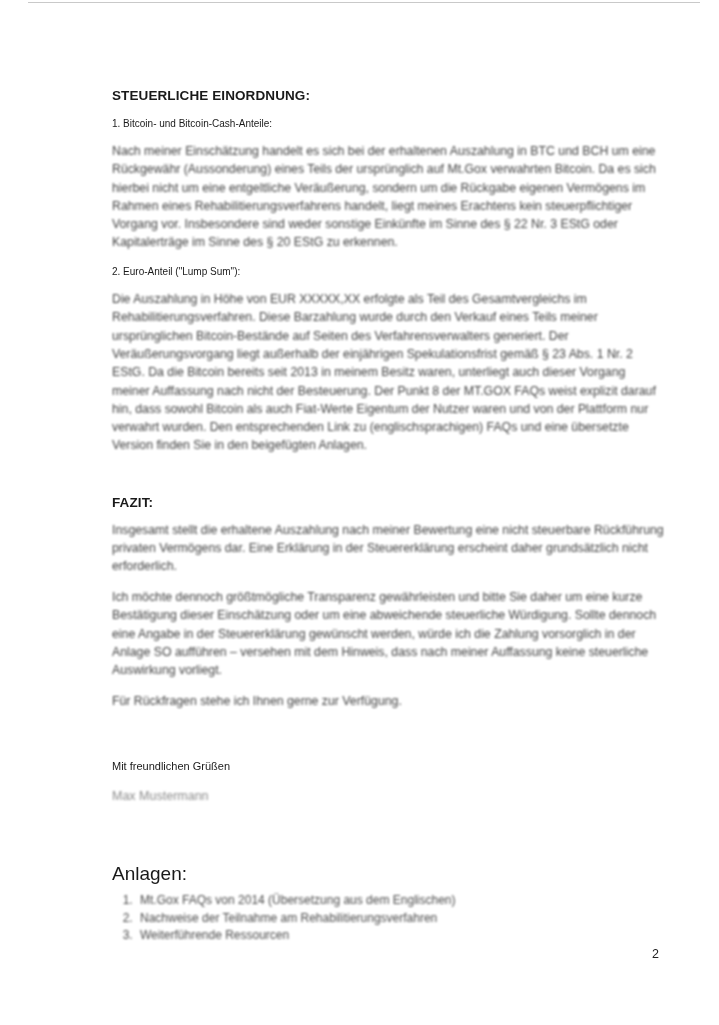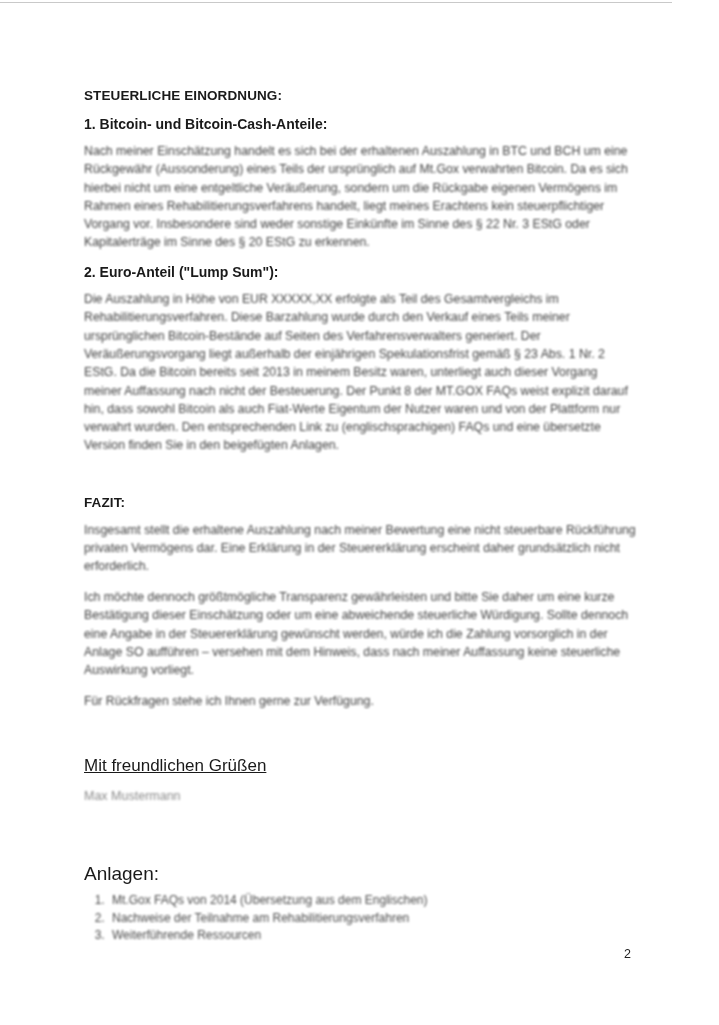--- a/index.html
+++ b/index.html
@@ -8,20 +8,21 @@
     background: #ffffff;
   }
   .page {
     position: relative;
     width: 672px;
     height: 1025px;
     background: #ffffff;
     overflow: hidden;
     font-family: "Liberation Sans", sans-serif;
     color: #1a1a1a;
+    margin-left: 28px;
   }
   .top-line {
     position: absolute;
     top: 2px;
     left: 0;
     width: 100%;
     height: 1px;
     background: #c9c9c9;
   }
   .doc {
@@ -31,40 +32,39 @@
     width: 553px;
   }
   .h-bold {
     font-size: 13.5px;
     font-weight: bold;
     line-height: 16px;
     letter-spacing: 0.1px;
   }
   .h1 { margin-top: 88px; }
   .sub {
-    font-size: 14px;
-    font-weight: bold;
+    font-size: 10px;
+    font-weight: normal;
     line-height: 16px;
     margin-top: 12px;
   }
   .body-p {
     font-size: 12.3px;
     line-height: 18.3px;
     margin-top: 10px;
     color: #3f3f3f;
     filter: blur(1.1px);
     text-align: left;
   }
   .h2 { margin-top: 40px; }
   .closing {
-    font-size: 17px;
+    font-size: 11px;
     line-height: 16px;
     margin-top: 48px;
     color: #1a1a1a;
-    text-decoration: underline;
   }
   .signature {
     font-size: 12.5px;
     line-height: 16px;
     margin-top: 14px;
     color: #8b8b8b;
     filter: blur(1.1px);
   }
   .anlagen-h {
     font-size: 19px;

